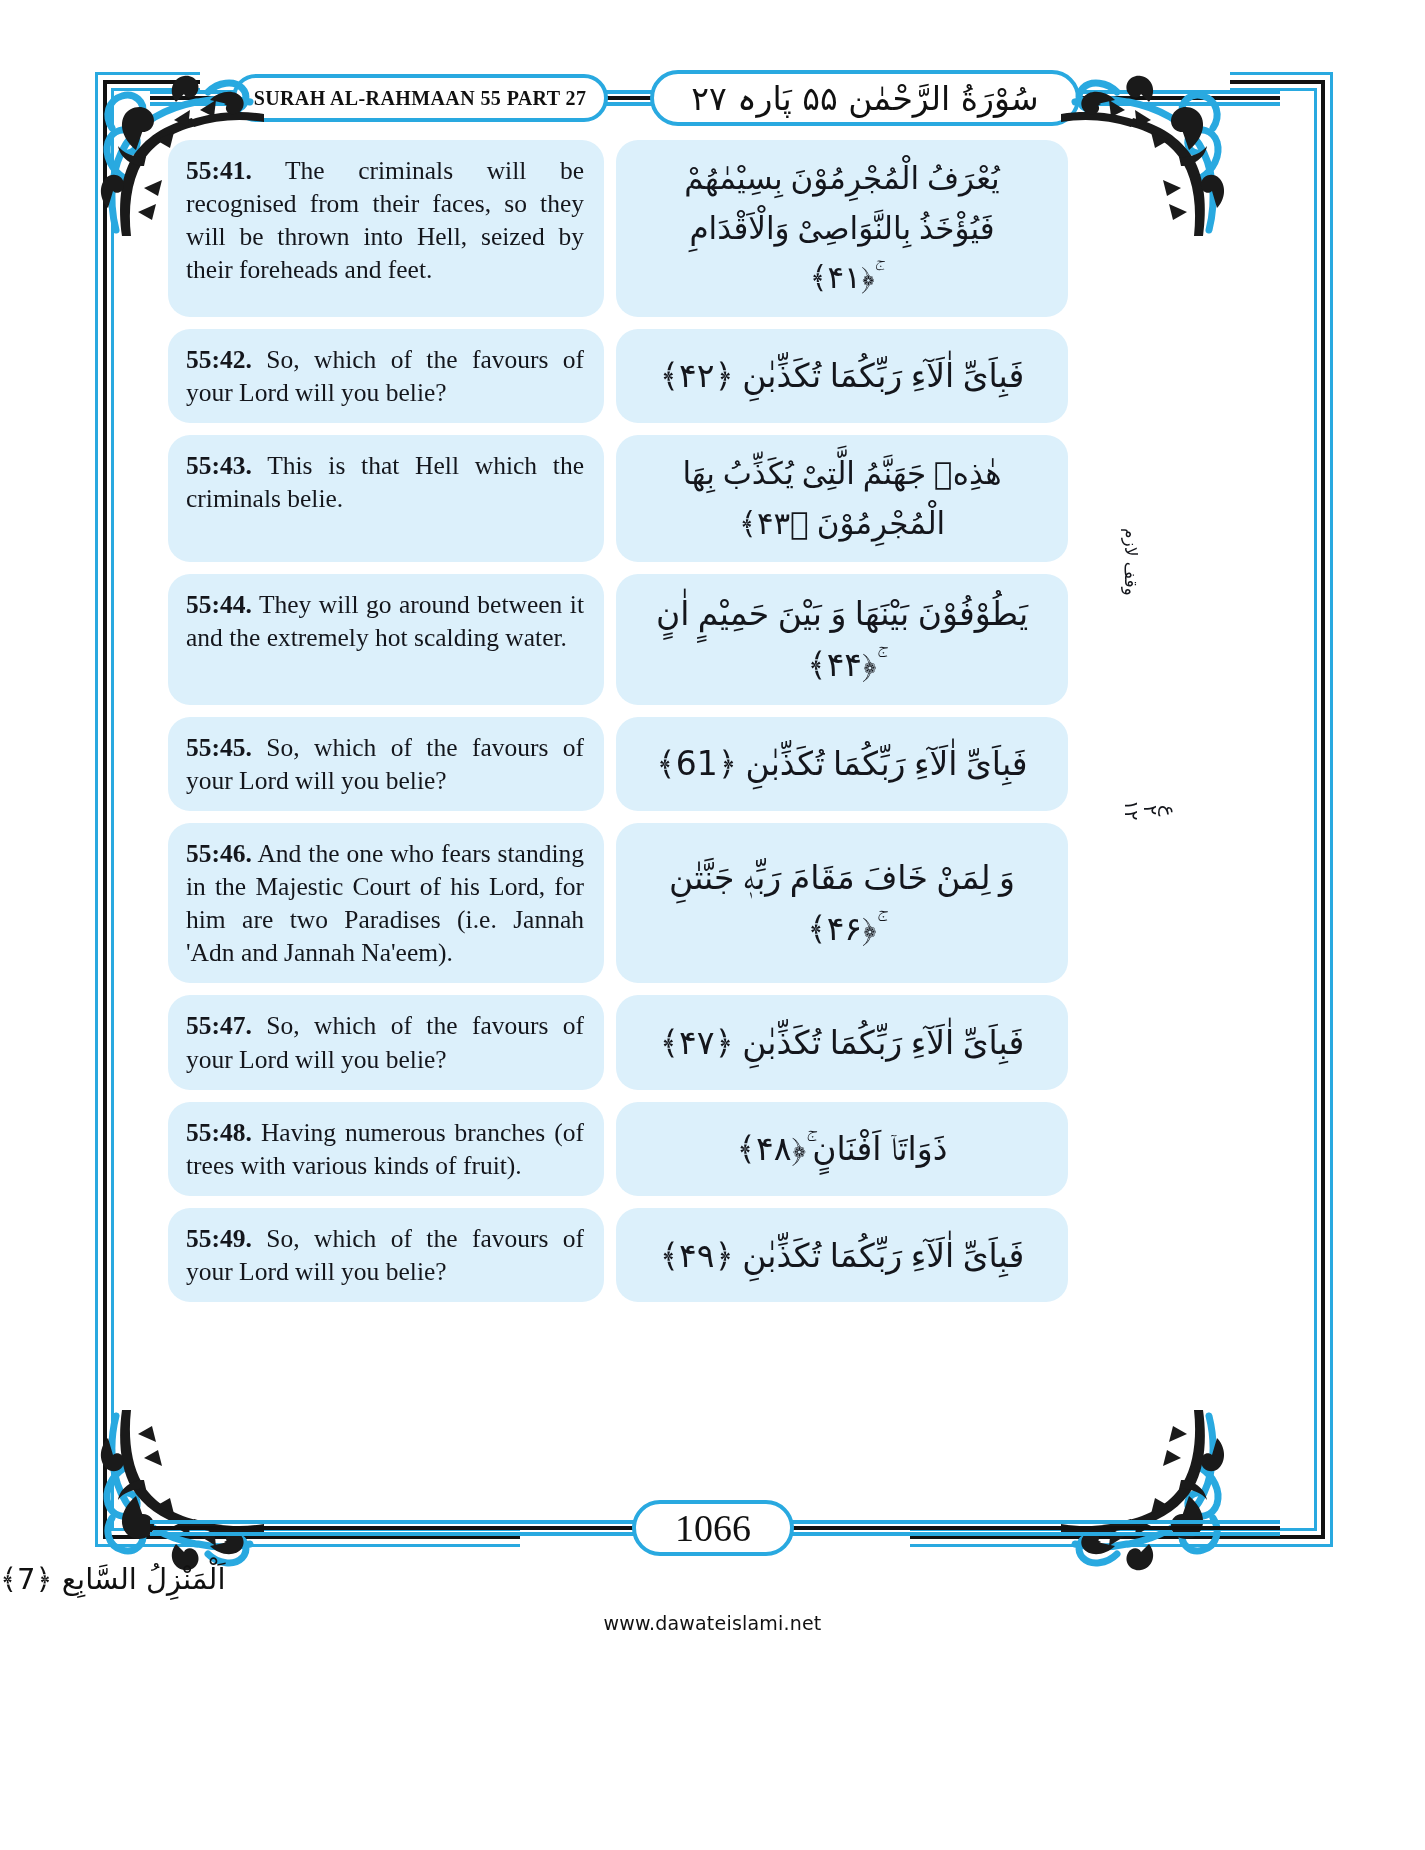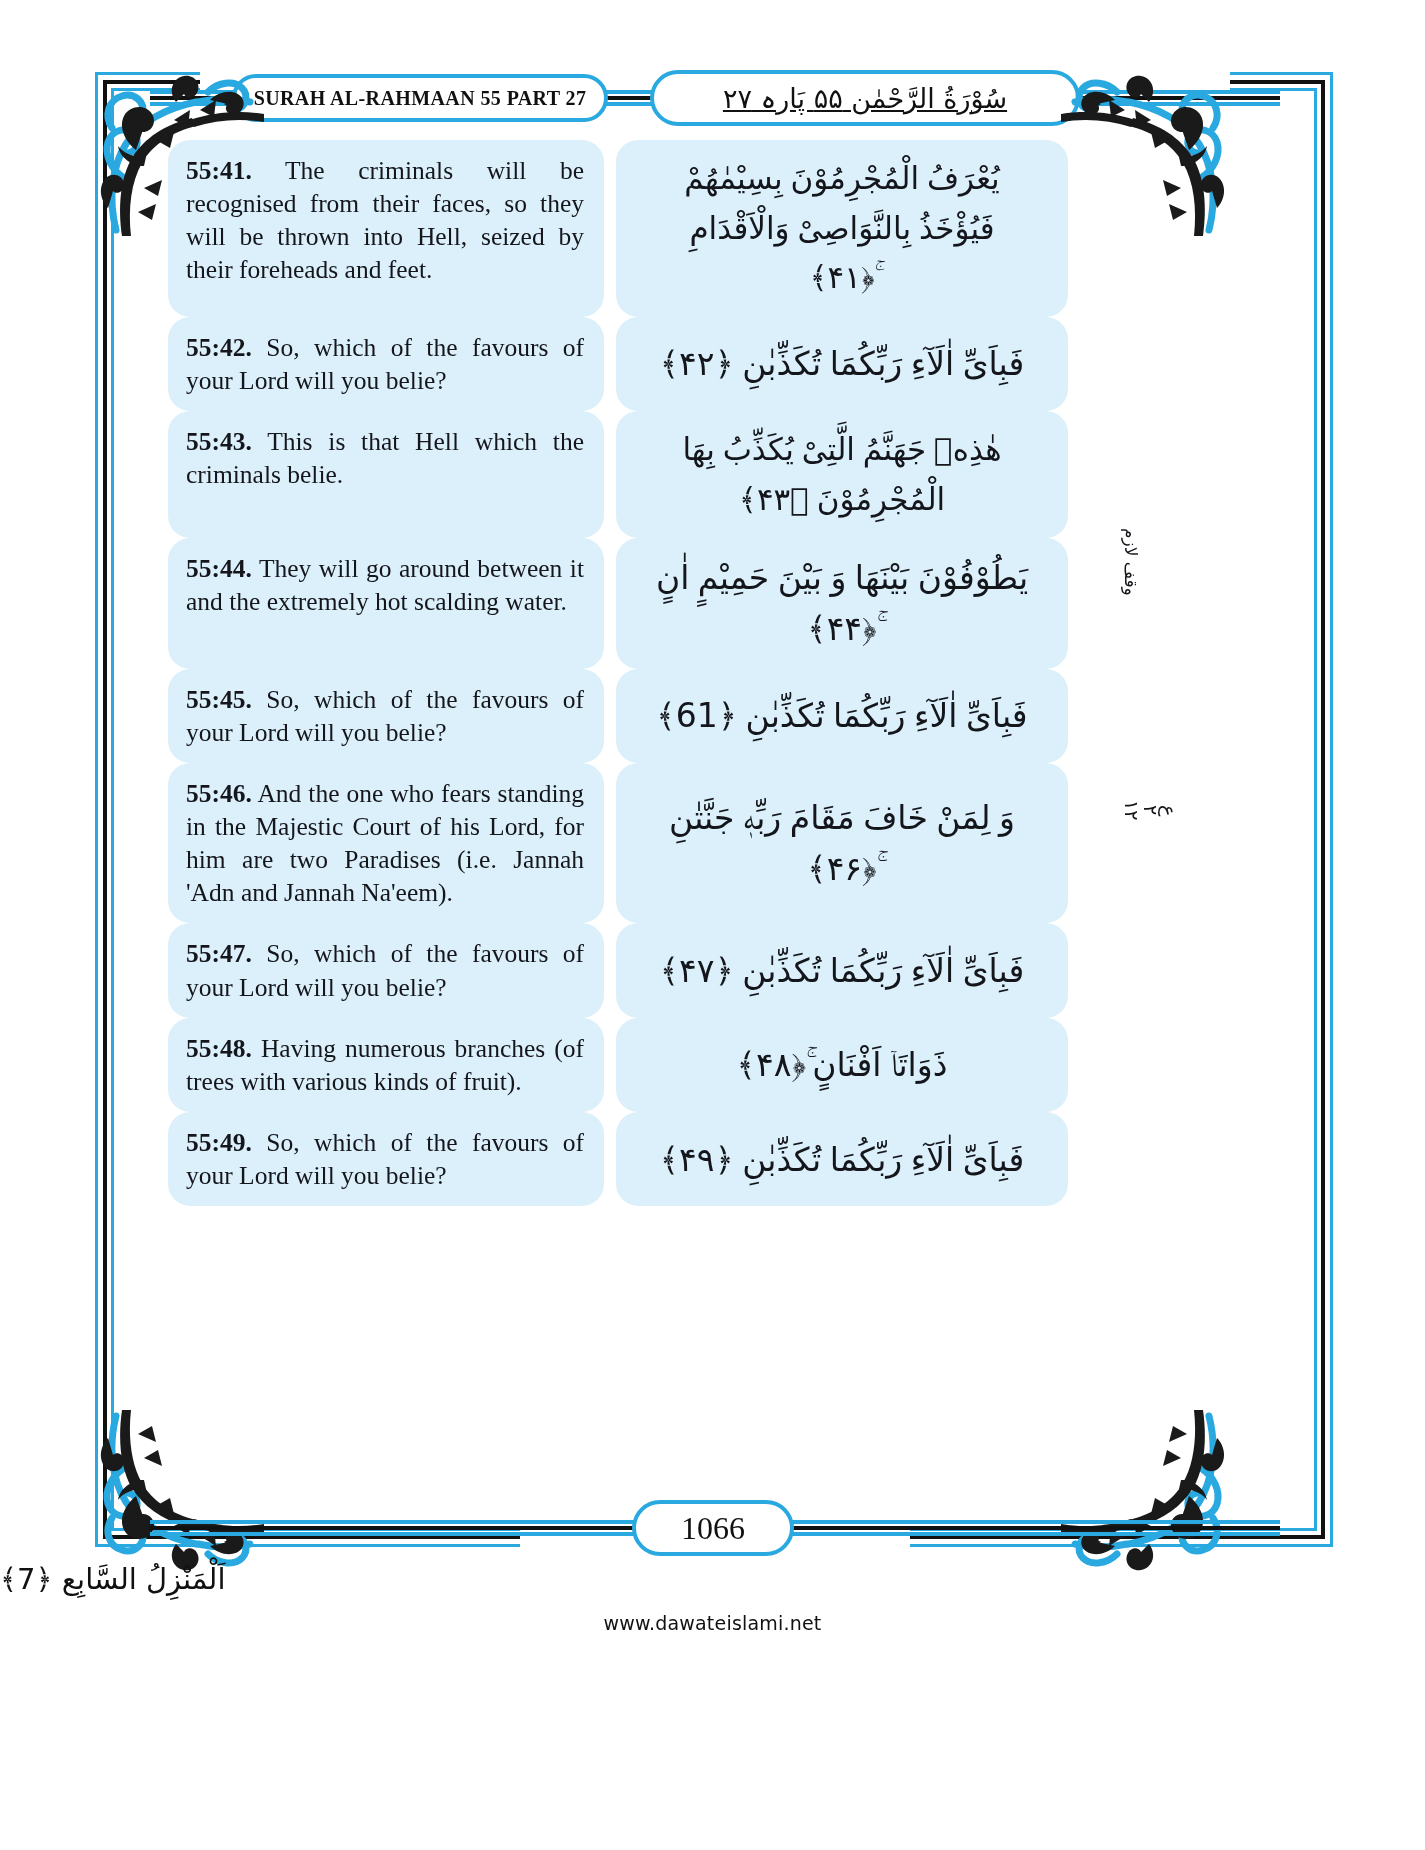--- a/index.html
+++ b/index.html
@@ -98,26 +98,25 @@
     letter-spacing: 0.4px;
     color: #111111;
     white-space: nowrap;
   }
   .pill-ar {
     left: 650px; top: 70px;
     width: 430px; height: 56px;
   }
   .pill-ar span {
     font-family: "DejaVu Sans", sans-serif;
-    font-size: 27px;
+    font-size: 33px;
     color: #111111;
     direction: rtl;
     white-space: nowrap;
     line-height: 1;
-    text-decoration: underline;
   }
 
   
   .ornament {
     position: absolute;
     width: 200px; height: 190px;
     pointer-events: none;
   }
   .orn-tl { left: 78px;  top: 58px;  }
   .orn-tr { left: 1047px; top: 58px;  transform: scaleX(-1); }
@@ -127,21 +126,21 @@
   
   #verses {
     position: absolute;
     left: 168px;
     top: 140px;
     width: 900px;
   }
   .verse-row {
     display: flex;
     gap: 12px;
-    margin-bottom: 0;
+    margin-bottom: 12px;
     align-items: stretch;
   }
   .cell {
     background: #dcf0fb;
     border-radius: 22px;
     box-sizing: border-box;
   }
   .cell-en {
     width: 436px;
     padding: 14px 20px 14px 18px;
@@ -212,21 +211,21 @@
   .footer-rules .r1 { top: 0px;  height: 4px; background: #29a9e0; }
   .footer-rules .r2 { top: 6px;  height: 4px; background: #111111; }
   .footer-rules .r3 { top: 12px; height: 4px; background: #29a9e0; }
 
   .pill-page {
     left: 632px; top: 1500px;
     width: 162px; height: 56px;
   }
   .pill-page span {
     font-family: "Liberation Serif", serif;
-    font-size: 32px;
+    font-size: 38px;
     font-weight: normal;
     color: #111111;
   }
 
   .manzil {
     position: absolute;
     left: 0; top: 1564px;
     width: 1425px;
     text-align: left;
     font-family: "DejaVu Sans", sans-serif;

